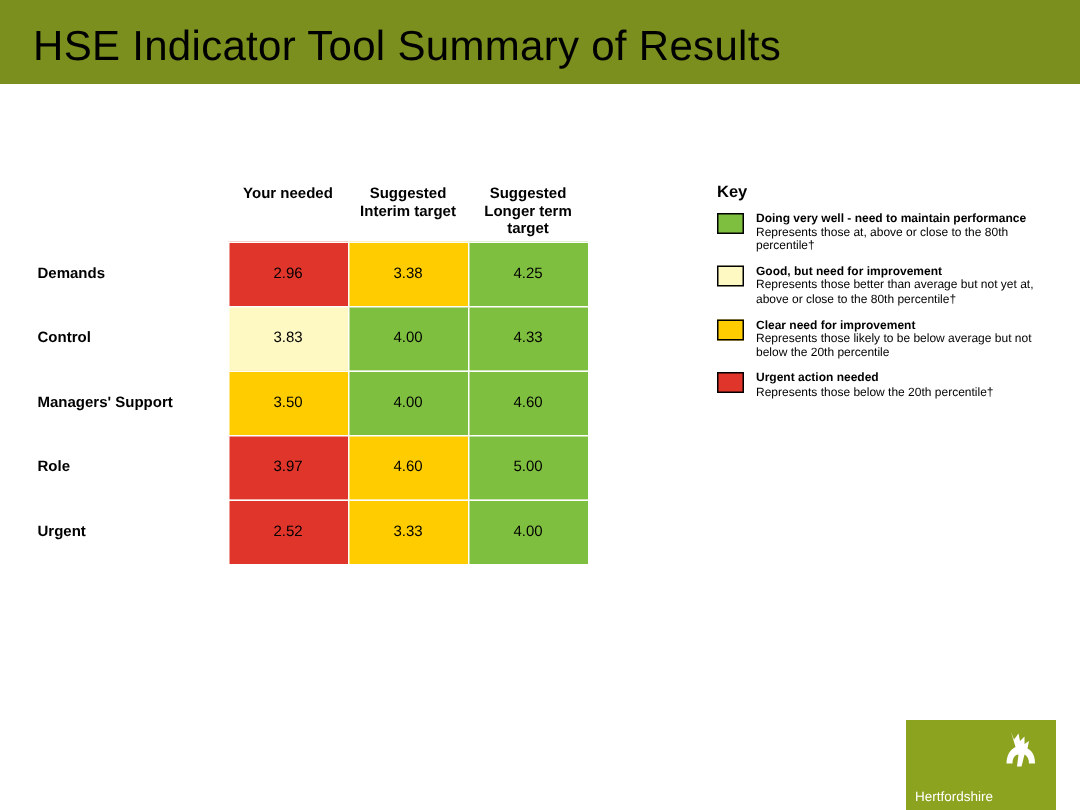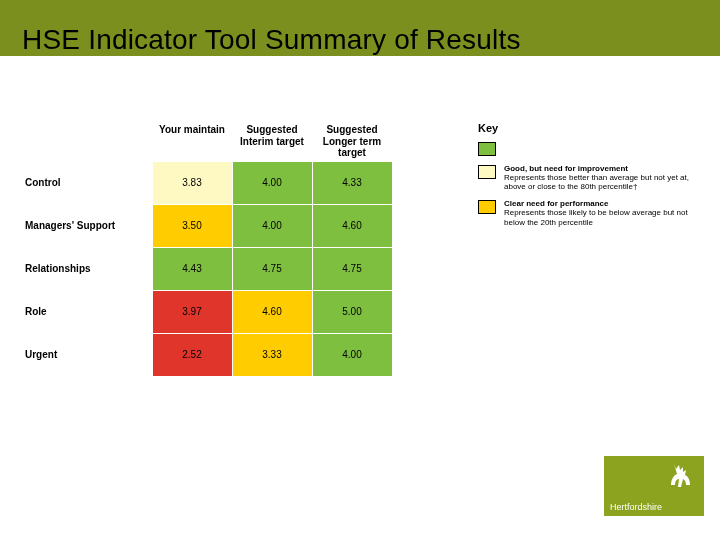--- a/index.html
+++ b/index.html
@@ -1,75 +1,75 @@
 <!DOCTYPE html>
 <html><head>
 <meta charset="utf-8">
 <style>
   html,body{margin:0;padding:0}
   body{width:720px;height:540px;background:#fff;font-family:Arial,Helvetica,sans-serif;color:#000;position:relative;overflow:hidden}
-  .titlebar{background:#7a8f1e;height:56px;display:flex;align-items:flex-end;padding:6px 0 0 22px;box-sizing:border-box}
+  .titlebar{background:#7a8f1e;height:56px;display:flex;align-items:center;padding:6px 0 0 22px;box-sizing:border-box}
   .titlebar h1{margin:0;font-size:28px;font-weight:400;color:#000;letter-spacing:.2px}
   .content{position:absolute;top:56px;left:0;right:0;bottom:0;background:#fff}
   
   table.tbl{position:absolute;top:66px;left:24px;border-collapse:collapse;font-size:10px}
   table.tbl th{font-weight:700;text-align:center;padding:2px 4px;vertical-align:top;line-height:1.15}
   table.tbl th.rowhdr{text-align:left}
   table.tbl td{width:72px;height:40px;text-align:center;vertical-align:middle;font-size:10px;border:1px solid #fff}
   table.tbl td.rowlabel{width:120px;text-align:left;border:none;background:#fff;font-weight:700;padding-right:6px}
   .c-green{background:#7fbf3f}
   .c-cyan{background:#fef9c3}
   .c-yellow{background:#ffcc00}
   .c-red{background:#e0352b}
   
   .key{position:absolute;top:66px;right:22px;width:220px;font-size:8px;line-height:1.15}
   .key-title{font-weight:700;font-size:11px;margin-bottom:6px}
   .key-row{display:flex;align-items:flex-start;margin-bottom:8px}
   .swatch{width:16px;height:12px;border:1px solid #000;flex:0 0 auto;margin-right:8px;margin-top:1px}
   .key-text b{display:block;font-weight:700}
   
-  .logo{position:absolute;right:16px;bottom:24px;width:100px;height:60px;background:#8ca31f;color:#fff;font-size:9px;display:flex;flex-direction:column;justify-content:flex-end;align-items:flex-start;padding:4px 6px;box-sizing:border-box}
+  .logo{position:absolute;right:16px;bottom:0;width:100px;height:60px;background:#8ca31f;color:#fff;font-size:9px;display:flex;flex-direction:column;justify-content:flex-end;align-items:flex-start;padding:4px 6px;box-sizing:border-box}
   .logo svg{position:absolute;right:6px;top:6px}
 </style>
 </head>
 <body>
 
 <div class="titlebar">
   <h1>HSE Indicator Tool Summary of Results</h1>
 </div>
 
 <div class="content">
 
   <table class="tbl">
     <thead>
       <tr>
         <th class="rowhdr" style="width:120px"></th>
-        <th style="width:72px">Your maintain</th>
+        <th style="width:72px">Your needed</th>
         <th style="width:72px">Suggested Interim target</th>
         <th style="width:72px">Suggested Longer term target</th>
       </tr>
     </thead>
     <tbody>
+        <tr>
+          <td class="rowlabel">Demands</td>
+          <td class="c-red">2.96</td>
+          <td class="c-yellow">3.38</td>
+          <td class="c-green">4.25</td>
+        </tr>
         <tr>
           <td class="rowlabel">Control</td>
           <td class="c-cyan">3.83</td>
           <td class="c-green">4.00</td>
           <td class="c-green">4.33</td>
         </tr>
         <tr>
           <td class="rowlabel">Managers' Support</td>
           <td class="c-yellow">3.50</td>
           <td class="c-green">4.00</td>
           <td class="c-green">4.60</td>
-        </tr>
-        <tr>
-          <td class="rowlabel">Relationships</td>
-          <td class="c-green">4.43</td>
-          <td class="c-green">4.75</td>
-          <td class="c-green">4.75</td>
         </tr>
         <tr>
           <td class="rowlabel">Role</td>
           <td class="c-red">3.97</td>
           <td class="c-yellow">4.60</td>
           <td class="c-green">5.00</td>
         </tr>
         <tr>
           <td class="rowlabel">Urgent</td>
           <td class="c-red">2.52</td>
@@ -77,28 +77,33 @@
           <td class="c-green">4.00</td>
         </tr>
       </tbody>
   </table>
 
   <div class="key">
     <div class="key-title">Key</div>
     <div>
         <div class="key-row">
           <div class="swatch c-green"></div>
+          <div class="key-text"><b>Doing very well - need to maintain performance</b>Represents those at, above or close to the 80th percentile†</div>
         </div>
         <div class="key-row">
           <div class="swatch c-cyan"></div>
           <div class="key-text"><b>Good, but need for improvement</b>Represents those better than average but not yet at, above or close to the 80th percentile†</div>
         </div>
         <div class="key-row">
           <div class="swatch c-yellow"></div>
-          <div class="key-text"><b>Clear need for performance</b>Represents those likely to be below average but not below the 20th percentile</div>
+          <div class="key-text"><b>Clear need for improvement</b>Represents those likely to be below average but not below the 20th percentile</div>
+        </div>
+        <div class="key-row">
+          <div class="swatch c-red"></div>
+          <div class="key-text"><b>Urgent action needed</b>Represents those below the 20th percentile†</div>
         </div>
       </div>
   </div>
 
   <div class="logo">
     <svg width="34" height="34" viewBox="0 0 34 34">
       <path fill="#fff" d="M10 2 l2 5 l3 -4 l1 5 l3 -3 l0 5 l3 -2 l-1 5 c4 2 5 6 5 10 l-4 0 c0 -3 -1 -5 -3 -6 l-2 8 l-3 0 l1 -8 c-2 0 -4 2 -4 6 l-4 0 c0 -5 2 -9 6 -11 z"></path>
     </svg>
     <span>Hertfordshire</span>
   </div>

